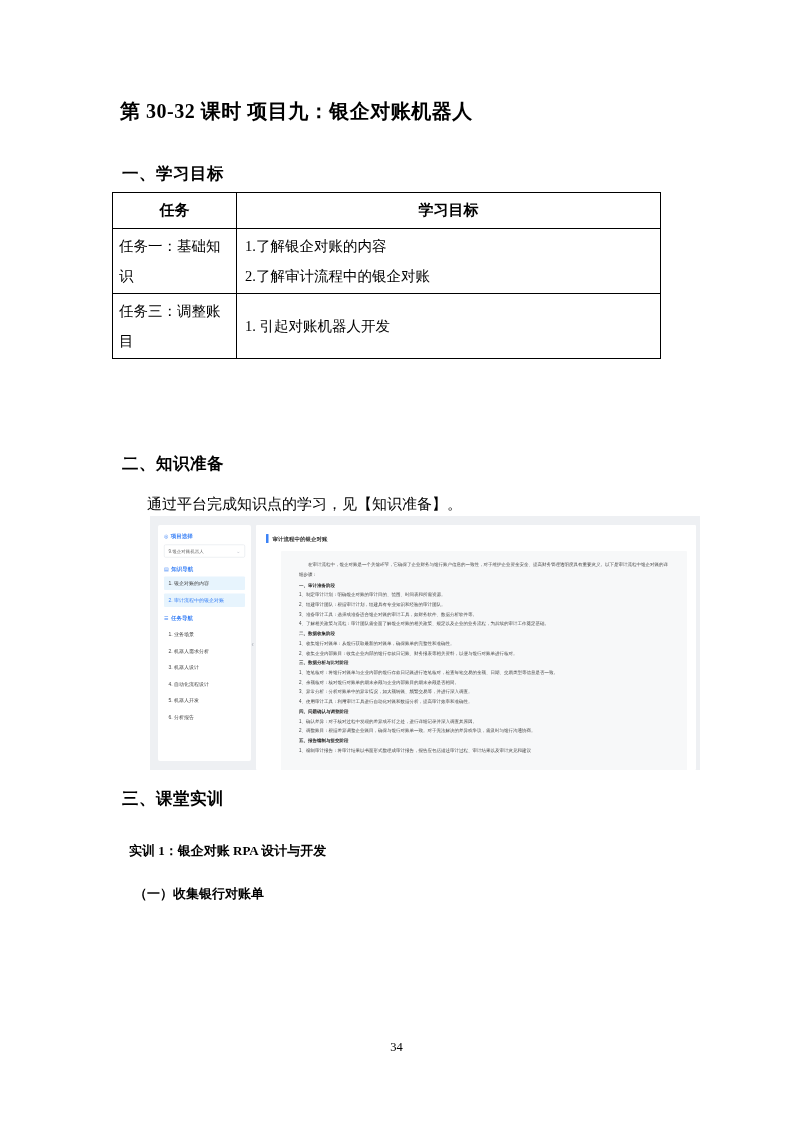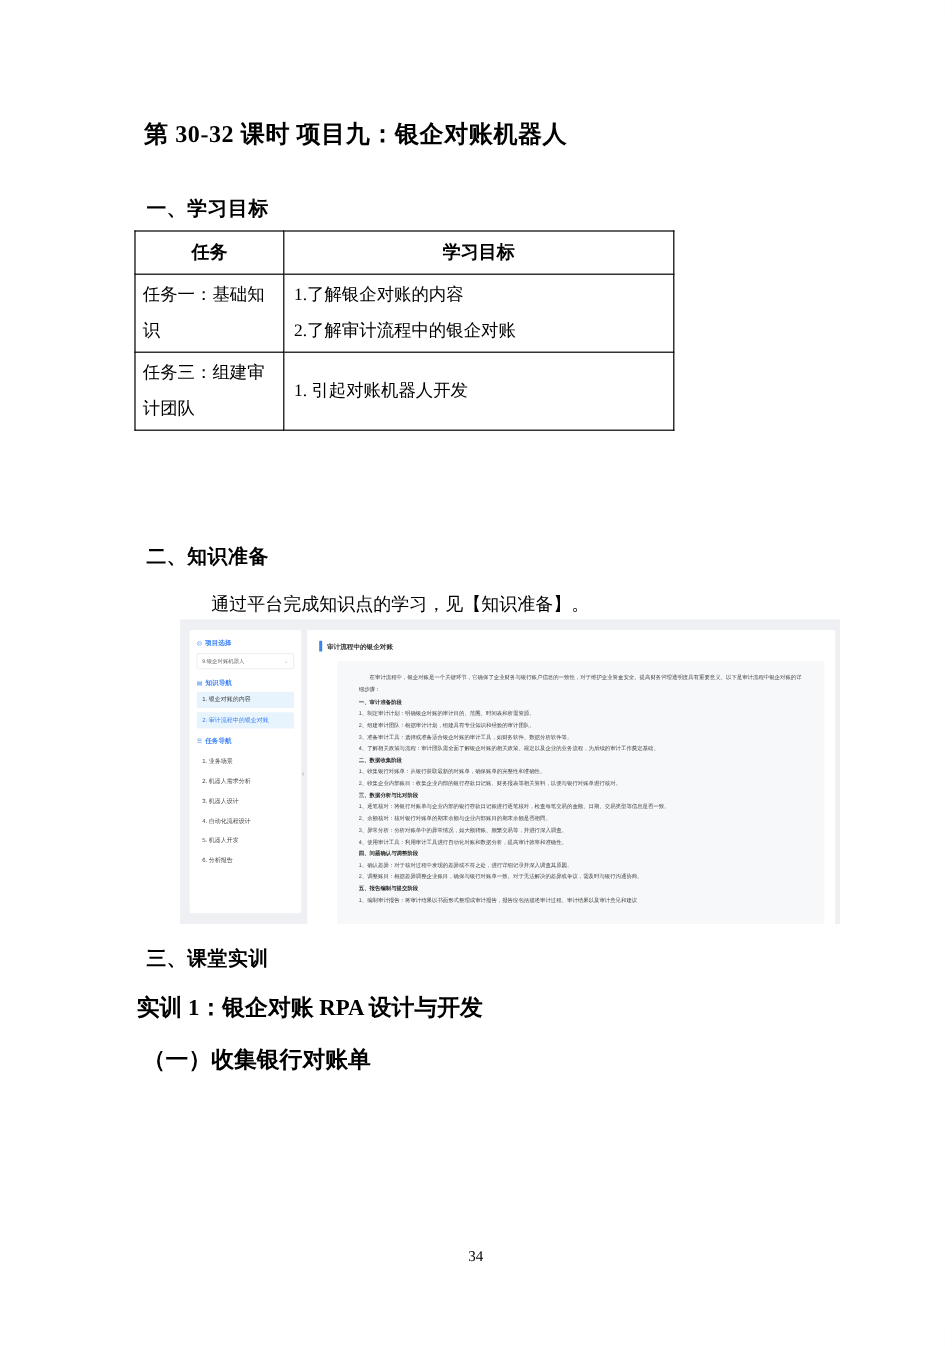--- a/index.html
+++ b/index.html
@@ -4,29 +4,29 @@
 <style>
   html,body{margin:0;padding:0;background:#fff;}
   .page{position:relative;width:793px;height:1122px;background:#fff;overflow:hidden;
         font-family:"Liberation Serif",serif;color:#000;border-radius:16px;}
 
   .doc-title{position:absolute;left:120px;top:98px;margin:0;font-size:20px;font-weight:bold;letter-spacing:.5px;}
   .h-sec{position:absolute;margin:0;font-size:16.5px;font-weight:bold;letter-spacing:.5px;}
   #h-obj{left:122px;top:163px;}
   #h-know{left:122px;top:453px;}
   #h-class{left:122px;top:788px;}
-  .h-sub{position:absolute;margin:1px;font-size:19px;font-weight:bold;}
+  .h-sub{position:absolute;margin:16px;font-size:13px;font-weight:bold;}
   #h-train{left:113px;top:826px;}
   #h-biz{left:118px;top:869px;}
 
   .para{position:absolute;margin:0;font-size:15px;line-height:31px;}
-  #p-platform{left:147px;top:489px;margin-left:29px;}
+  #p-platform{left:147px;top:489px;}
   #p-train{left:113px;top:903px;width:568px;text-indent:2em;text-align:justify;font-size:15.5px;}
 
-  table.obj-table{position:absolute;left:112px;top:192px;width:450px;border-collapse:collapse;
+  table.obj-table{position:absolute;left:112px;top:192px;width:549px;border-collapse:collapse;
       font-size:14.5px;table-layout:fixed;}
   .obj-table th,.obj-table td{border:1.6px solid #000;}
   .obj-table th{height:33px;font-size:15px;font-weight:bold;text-align:center;}
   .col-task{width:124px;}
   .obj-table td{vertical-align:middle;padding:2px 6px;}
   td.c-task{line-height:30px;}
   td.c-goals div{line-height:30px;padding-left:2px;}
   tr.r1 td,tr.r2 td{height:60px;}
   tr.r3 td{height:58px;}
 
@@ -82,21 +82,21 @@
     </thead>
     <tbody>
       <tr class="r1">
         <td class="c-task">任务一：基础知识</td>
         <td class="c-goals">
           <div>1.了解银企对账的内容</div>
           <div>2.了解审计流程中的银企对账</div>
         </td>
       </tr>
       <tr class="r3">
-        <td class="c-task">任务三：组建审计团队</td>
+        <td class="c-task">任务三：调整账目</td>
         <td class="c-goals">
           <div>1.  引起对账机器人开发</div>
         </td>
       </tr>
     </tbody>
   </table>
 
   <h2 class="h-sec" id="h-know">二、知识准备</h2>
   <p class="para" id="p-platform">通过平台完成知识点的学习，见【知识准备】。</p>
 

